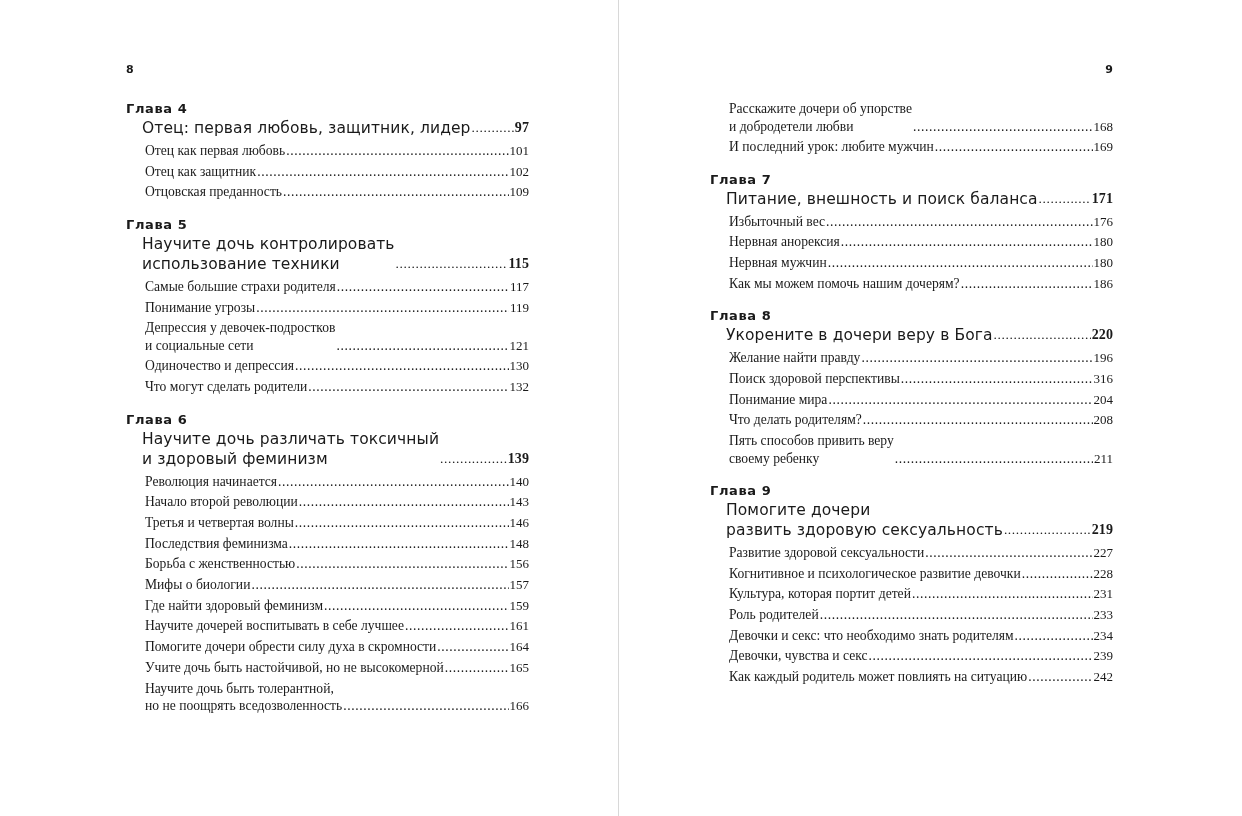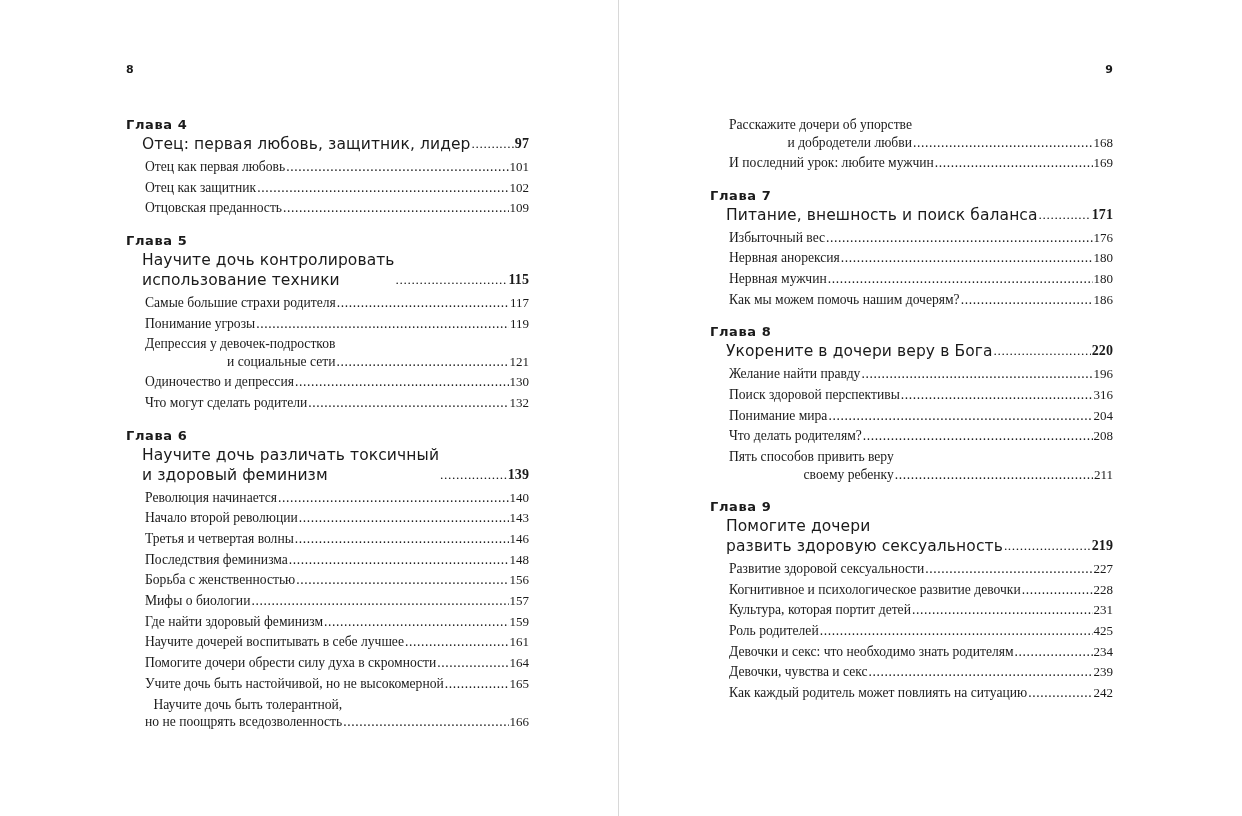--- a/index.html
+++ b/index.html
@@ -10,21 +10,21 @@
     .page { position: absolute; top: 0; height: 816px; }
     .page.left { left: 0; width: 618px; }
     .page.right { left: 619px; width: 623px; }
     .divider { position: absolute; left: 618px; top: 0; width: 1px; height: 816px; background: #d8d8d8; }
     .folio {
       position: absolute; top: 63px;
       font-family: "DejaVu Sans", sans-serif; font-weight: bold; font-size: 11px;
     }
     .left .folio { left: 126px; }
     .right .folio { right: 129px; }
-    .toc { position: absolute; top: 116px; }
+    .toc { position: absolute; top: 100px; }
     .left .toc { left: 126px; width: 403px; }
     .right .toc { left: 91px; width: 403px; }
     .chapter { margin-bottom: 15px; }
     .ch-label {
       font-family: "DejaVu Sans", sans-serif; font-weight: bold; font-size: 13px;
       letter-spacing: 0.6px; line-height: 18px; height: 18px;
     }
     .ch-title {
       font-family: "DejaVu Sans", sans-serif; font-size: 15.5px; line-height: 20px;
       letter-spacing: 0.1px;
@@ -38,21 +38,21 @@
       flex: 1; overflow: hidden; white-space: nowrap; margin: 0 1px;
       position: relative;
     }
     .entry .dots::after {
       content: "........................................................................................................................................................................................................";
       letter-spacing: 0.6px;
     }
     .entry .pg { white-space: nowrap; }
     .ch-title.entry .dots { font-family: "Liberation Serif", serif; font-size: 13.5px; line-height: 20px; }
     .ch-title.entry .pg { font-family: "Liberation Serif", serif; font-size: 14px; font-weight: bold; }
-    .sections { padding-left: 19px; margin-top: 4px; text-align: right; }
+    .sections { padding-left: 19px; margin-top: 4px; }
     .sec {
       font-family: "Liberation Serif", serif; font-size: 13.6px; line-height: 17.5px;
       margin-bottom: 3.2px;
     }
     .sec .pg { font-size: 13px; }
   </style>
 </head>
 <body>
 
 <div class="page left">
@@ -296,21 +296,21 @@
             <span class="pg">228</span>
           </div>
           <div class="sec entry">
             <span class="txt">Культура, которая портит детей</span>
             <span class="dots"></span>
             <span class="pg">231</span>
           </div>
           <div class="sec entry">
             <span class="txt">Роль родителей</span>
             <span class="dots"></span>
-            <span class="pg">425</span>
+            <span class="pg">233</span>
           </div>
           <div class="sec entry">
             <span class="txt">Девочки и секс: что необходимо знать родителям</span>
             <span class="dots"></span>
             <span class="pg">234</span>
           </div>
           <div class="sec entry">
             <span class="txt">Девочки, чувства и секс</span>
             <span class="dots"></span>
             <span class="pg">239</span>

